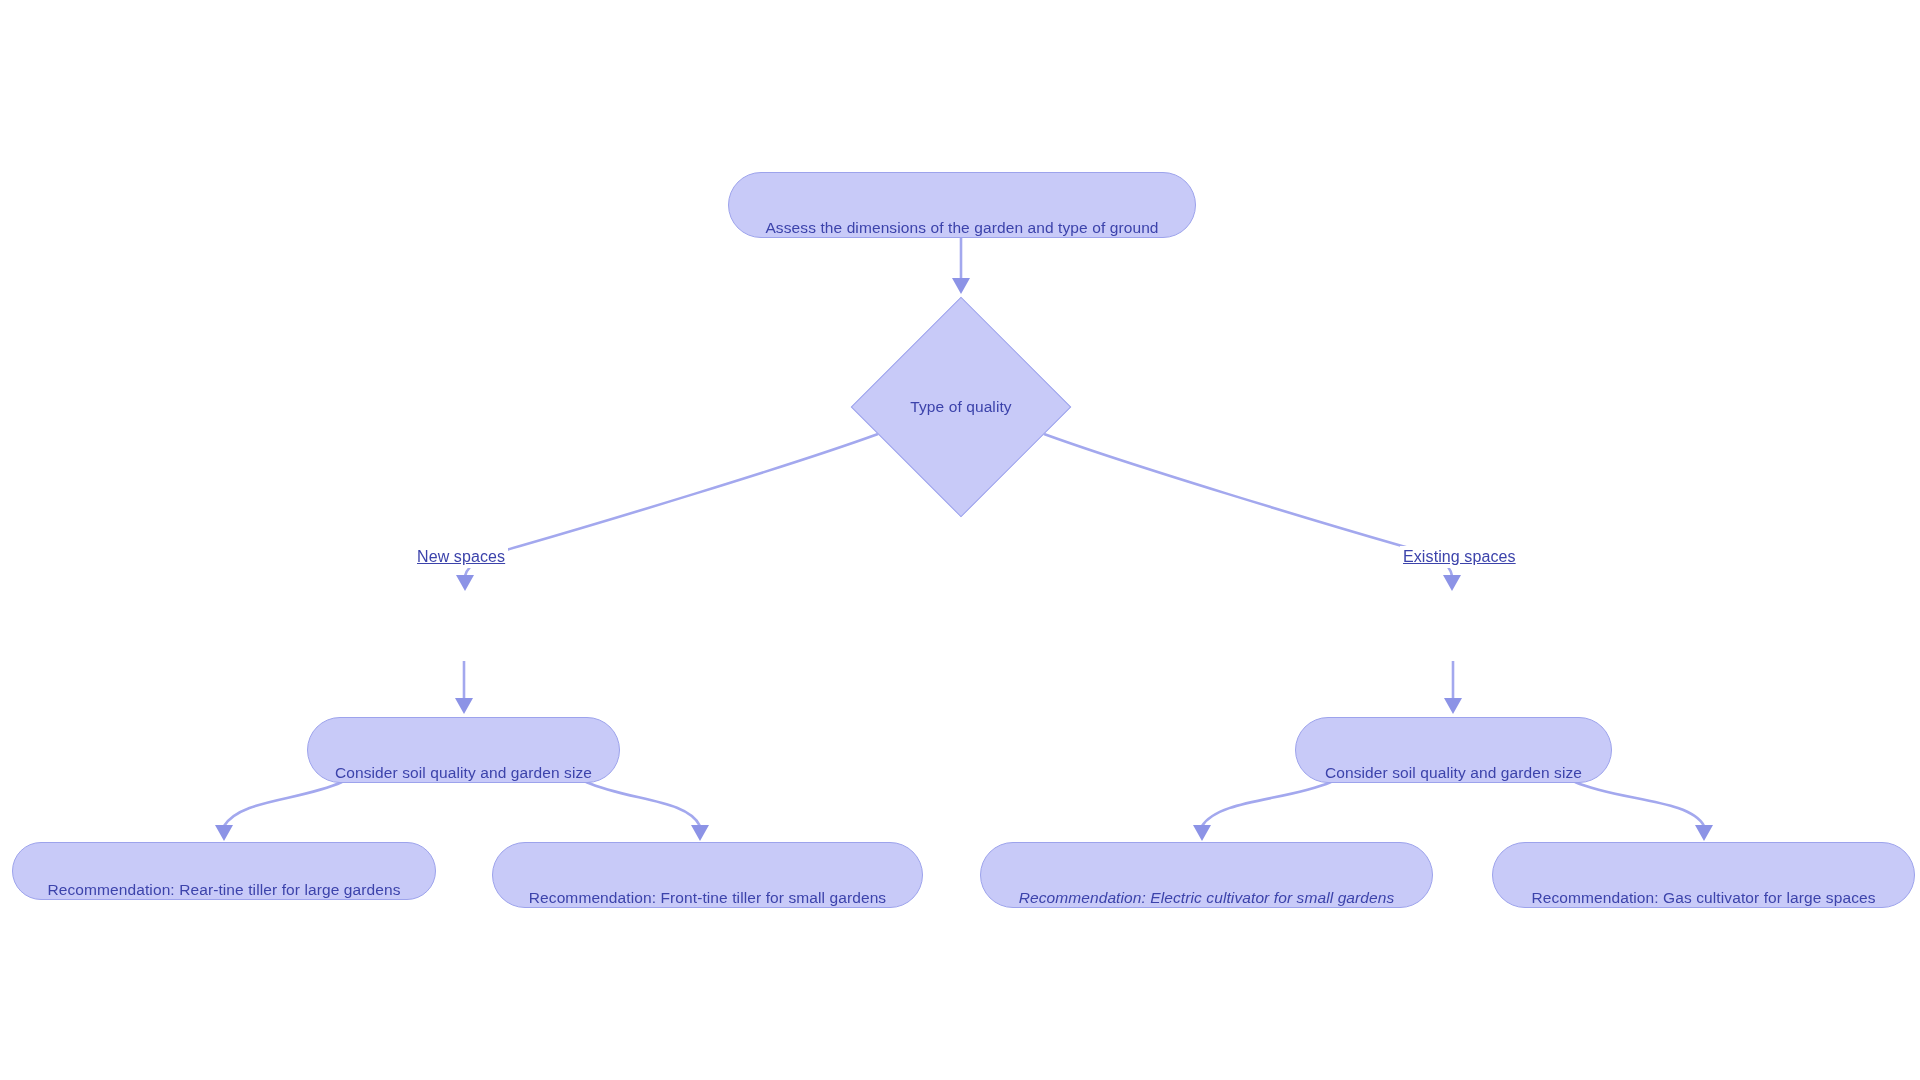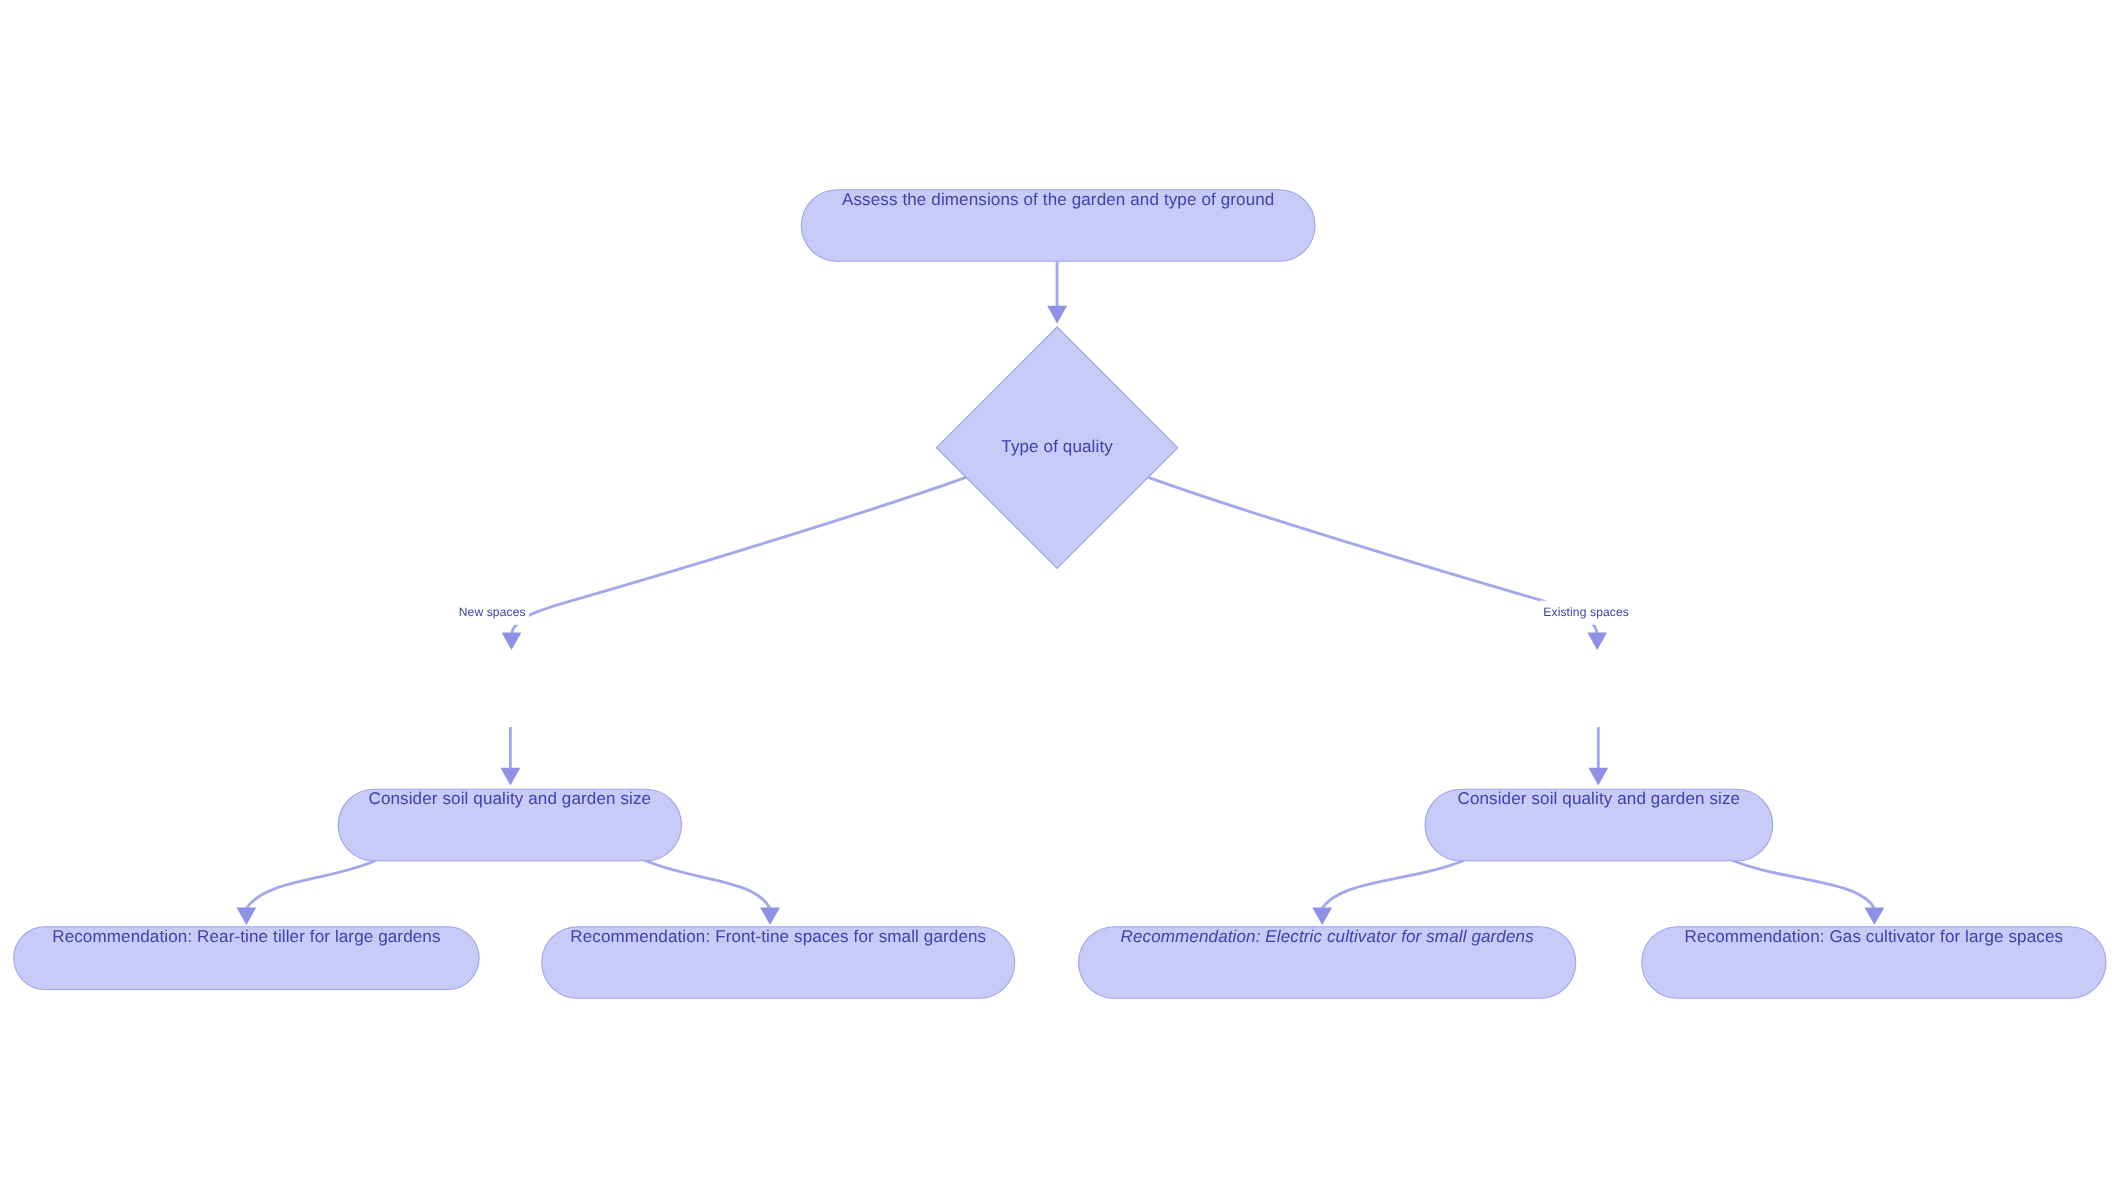--- a/index.html
+++ b/index.html
@@ -33,21 +33,21 @@
     stroke-width:2.6;
     fill:none;
   }
   .arrow{
     fill:var(--arrow-fill);
     stroke:none;
   }
   .node{
     position:absolute;
     display:flex;
-    align-items:flex-start;
+    align-items:flex-end;
     justify-content:center;
     text-align:center;
     background:var(--node-fill);
     border:1.5px solid var(--node-border);
     color:var(--node-text);
     font-size:15.5px;
     letter-spacing:0.1px;
     white-space:nowrap;
     border-radius:33px;
   }
@@ -65,25 +65,26 @@
     width:200px;height:26px;
     display:flex;align-items:center;justify-content:center;
     color:var(--node-text);
     font-size:15.5px;
     letter-spacing:0.1px;
   }
   .edge-label{
     position:absolute;
     display:flex;align-items:center;justify-content:center;
     color:var(--node-text);
-    font-size:11px;
+    font-size:16px;
     letter-spacing:0.1px;
     background:var(--background);
     padding:0 3px;
     white-space:nowrap;
+    text-decoration:underline;
   }
   .edge-label.left{left:414px;top:546px;height:22px;}
   .edge-label.right{left:1400px;top:546px;height:22px;}
   
   .n-start{left:728px;top:172px;width:468px;height:66px;}
   .n-tiller{left:295px;top:594px;width:338px;height:66px;}
   .n-consider-left{left:307px;top:717px;width:313px;height:66px;}
   .n-rec-rear{left:12px;top:842px;width:424px;height:58px;}
   .n-rec-front{left:492px;top:842px;width:431px;height:66px;}
   .n-cultivator{left:1293px;top:594px;width:320px;height:66px;}
@@ -141,21 +142,21 @@
 
   <div class="node n-consider-left">
     <span>Consider soil quality and garden size</span>
   </div>
 
   <div class="node n-rec-rear">
     <span>Recommendation: Rear-tine tiller for large gardens</span>
   </div>
 
   <div class="node n-rec-front">
-    <span>Recommendation: Front-tine spaces for small gardens</span>
+    <span>Recommendation: Front-tine tiller for small gardens</span>
   </div>
 
 
   <div class="node n-consider-right">
     <span>Consider soil quality and garden size</span>
   </div>
 
   <div class="node n-rec-electric">
     <span>Recommendation: Electric cultivator for small gardens</span>
   </div>

